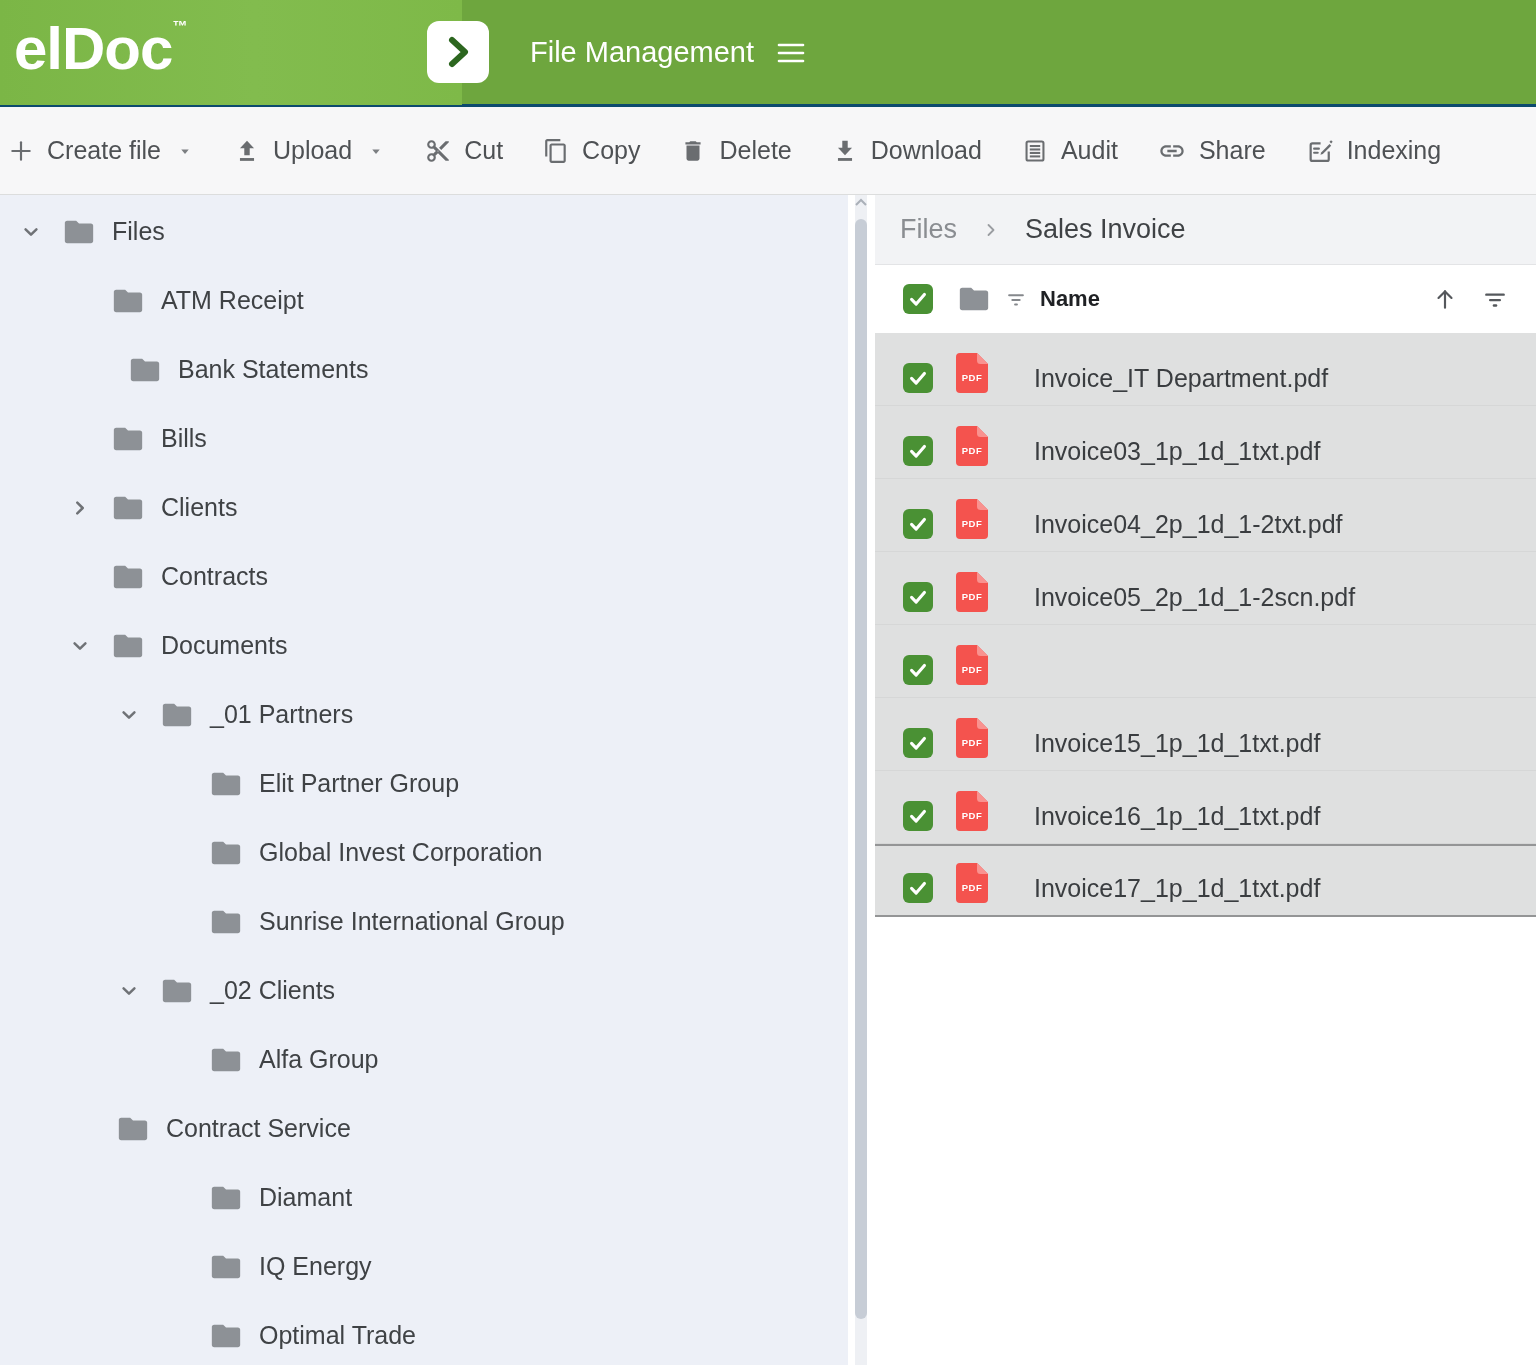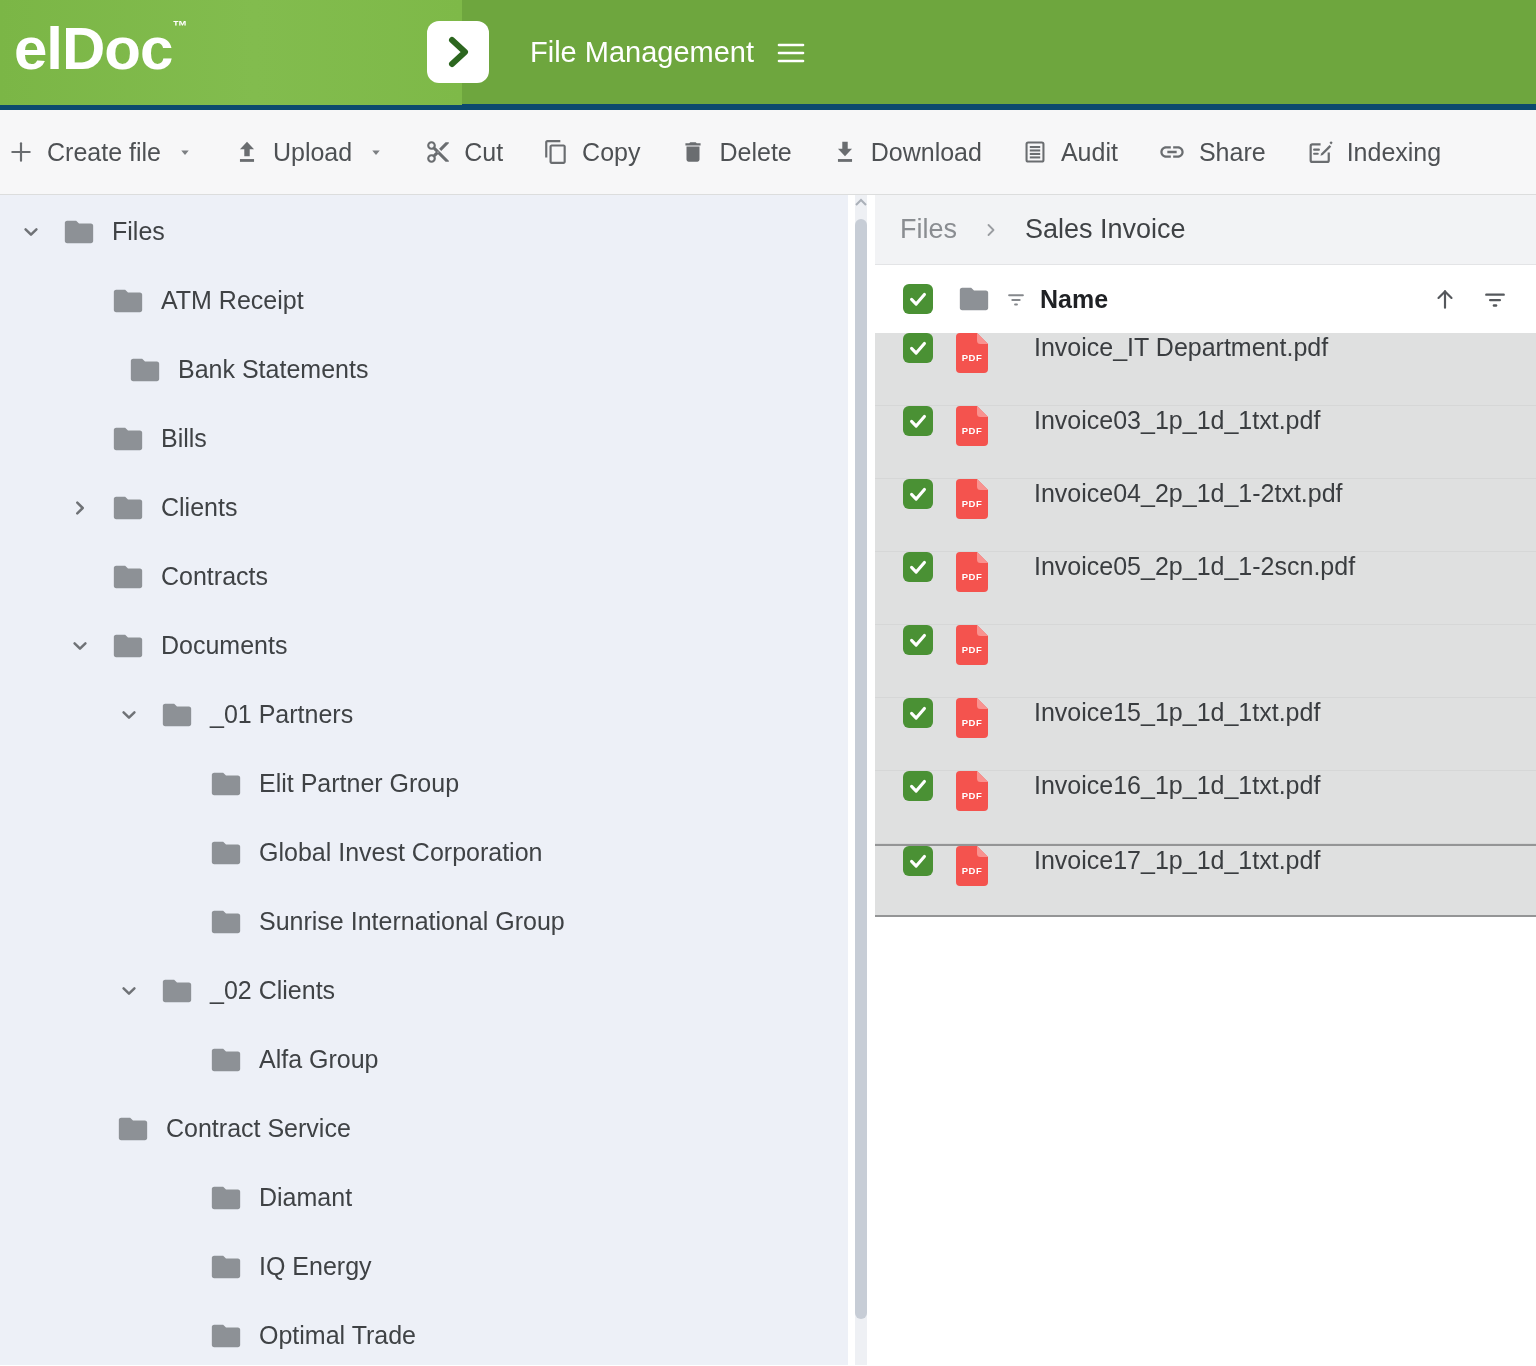--- a/index.html
+++ b/index.html
@@ -12,21 +12,21 @@
     background:linear-gradient(90deg,#7bb646,#82bc4e 55%,#7eb948); }
   .logo { position:absolute; left:14px; top:14px; color:#fff; font-size:60px; font-weight:700;
     letter-spacing:-1px; }
   .logo sup { font-size:15px; font-weight:700; vertical-align:38px; letter-spacing:0; }
   .launcher-btn { position:absolute; left:427px; top:21px; width:62px; height:62px;
     background:#fff; border-radius:12px; display:flex; align-items:center; justify-content:center; }
   .module-title { position:absolute; left:530px; top:0; height:105px; display:flex;
     align-items:center; gap:22px; color:#fff; font-size:29px; font-weight:400;text-align:right; }
 
   
-  .toolbar { height:91px; background:#f7f7f8; border-top:6px solid #0c4a6e;
+  .toolbar { height:91px; background:#f7f7f8; border-top:3px solid #0c4a6e;
     border-bottom:1px solid #dcdddd; display:flex; align-items:center; padding-left:8px; gap:40px; }
   .tb-item { display:flex; align-items:center; gap:13px; cursor:pointer; }
   .tb-label { font-size:25px; color:#4e5154; }
   .tb-item .icon svg { display:block; }
   .tb-item .caret { margin-left:2px; }
 
   
   .main { display:flex; height:1170px; }
 
   
@@ -47,25 +47,25 @@
   
   .content-panel { flex:1; background:#fff; display:flex; flex-direction:column; }
   .breadcrumb-row { height:70px; background:#f2f3f5; border-bottom:1px solid #e3e4e6;
     display:flex; align-items:center; padding-left:25px; }
   .bc-root { font-size:27px; color:#8a8d91; cursor:pointer; }
   .bc-sep { margin:0 24px; display:flex; align-items:center; }
   .bc-current { font-size:27px; color:#3f4245; }
 
   .list-header { height:68px; background:#fff; display:flex; align-items:center;
     padding:0 28px; }
-  .col-name { font-size:25px; font-weight:700; color:#1f2124; margin-left:13px; cursor:pointer; }
+  .col-name { font-size:22px; font-weight:700; color:#1f2124; margin-left:13px; cursor:pointer; }
   .hdr-right { margin-left:auto; display:flex; align-items:center; gap:24px; }
 
   .file-row { height:73px; background:#dfe0e0; border-bottom:1px solid #d6d7d7;
-    display:flex; align-items:flex-start; padding:0 28px; cursor:pointer; }
+    display:flex; align-items:flex-end; padding:12px 28px; cursor:pointer; }
   .file-row.focused { border-top:2px solid #949596; border-bottom:2px solid #949596; }
   .file-name { font-size:25px; color:#3a3d40; margin-left:46px; white-space:nowrap; }
 
   .checkbox { width:30px; height:30px; border-radius:6px; background:#4a9134;
     display:flex; align-items:center; justify-content:center; flex:none; cursor:pointer; }
   .hdr-folder { margin-left:24px; display:flex; }
   .hdr-filter { margin-left:14px; display:flex; }
   .pdf-wrap { margin-left:23px; display:flex; flex:none; }
 
   .icon { display:inline-flex; }

